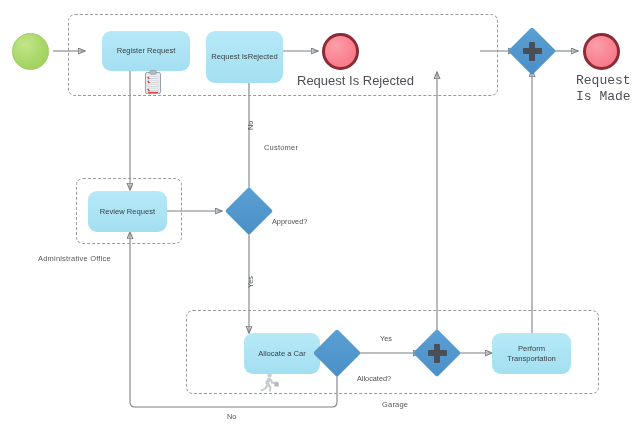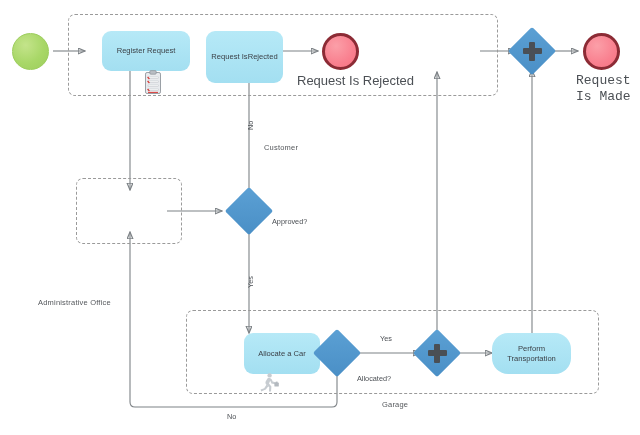--- a/index.html
+++ b/index.html
@@ -135,21 +135,21 @@
 
     <line x1="549" y1="51" x2="578" y2="51" marker-end="url(#arrow)"></line>
 
     <path d="M337,370 L337,402 Q337,407 332,407 L135,407 Q130,407 130,402 L130,232" marker-end="url(#arrow)"></path>
   </svg>
 
   <div class="pool" style="left:68px;top:14px;width:430px;height:82px;"></div>
   <div class="pool-label" style="left:264px;top:99px;margin-top:44px;">Customer</div>
 
   <div class="pool" style="left:76px;top:178px;width:106px;height:66px;"></div>
-  <div class="pool-label" style="left:38px;top:254px;margin-top:44px;">Administrative Office</div>
+  <div class="pool-label" style="left:38px;top:254px;">Administrative Office</div>
 
   <div class="pool" style="left:186px;top:310px;width:413px;height:84px;"></div>
   <div class="pool-label" style="left:382px;top:400px;">Garage</div>
 
   <div class="event start-event" style="left:12px;top:33px;width:37px;height:37px;"></div>
 
   <div class="event end-event" style="left:322px;top:33px;width:37px;height:37px;"></div>
   <div class="event-label" style="left:297px;top:73px;width:88px;">Request Is Rejected</div>
 
   <div class="event end-event" style="left:583px;top:33px;width:37px;height:37px;"></div>
@@ -159,24 +159,25 @@
   </div>
 
   <div class="task" style="left:102px;top:31px;width:88px;height:40px;">Register Request</div>
 
   <div class="task" style="left:206px;top:31px;width:77px;height:52px;flex-direction:row;">
     <div>Request Is</div>
     <div>Rejected</div>
   </div>
 
 
+  <div class="task" style="left:88px;top:191px;width:79px;height:41px;">Review Request</div>
 
   <div class="task" style="left:205px;top:333px;width:76px;height:41px;margin-left:39px;">Allocate a Car</div>
 
-  <div class="task" style="left:492px;top:333px;width:79px;height:41px;flex-direction:column;border-radius:16px;">
+  <div class="task" style="left:492px;top:333px;width:79px;height:41px;flex-direction:column;">
     <div>Perform</div>
     <div>Transportation</div>
   </div>
 
   <div class="gw-wrap" style="left:232px;top:194px;">
     <div class="gateway"></div>
   </div>
   <div class="edge-label" style="left:272px;top:217px;">Approved?</div>
 
   <div class="gw-wrap" style="left:320px;top:336px;">

